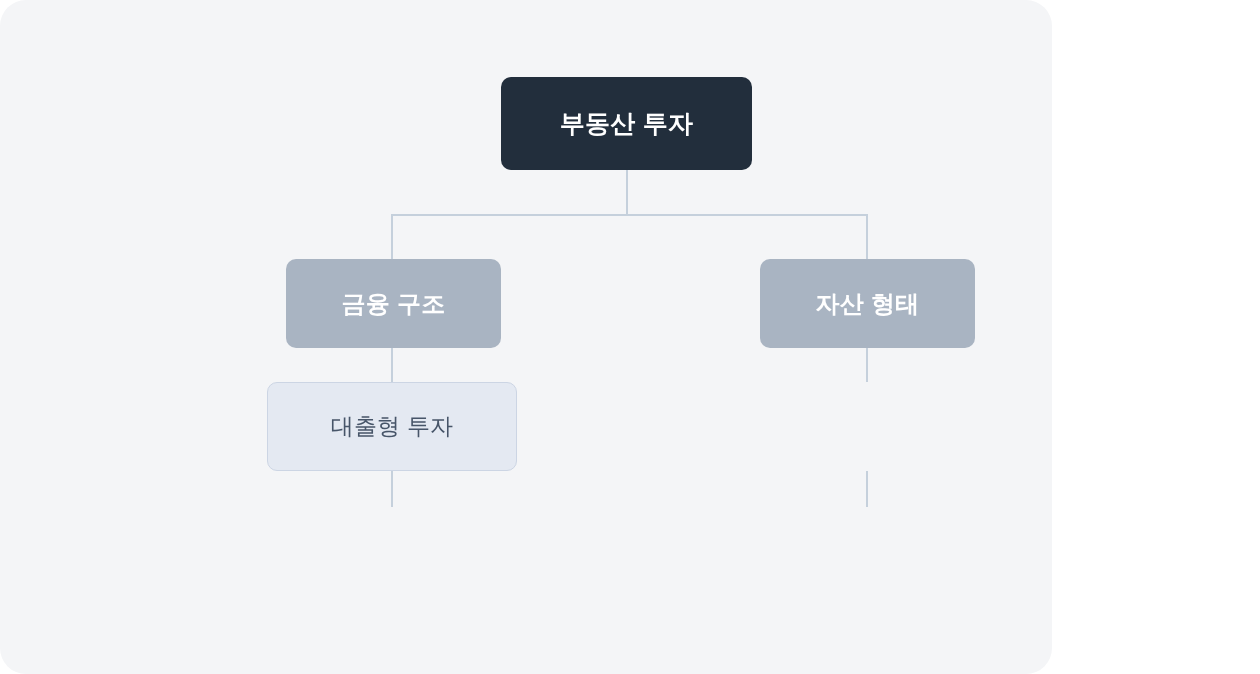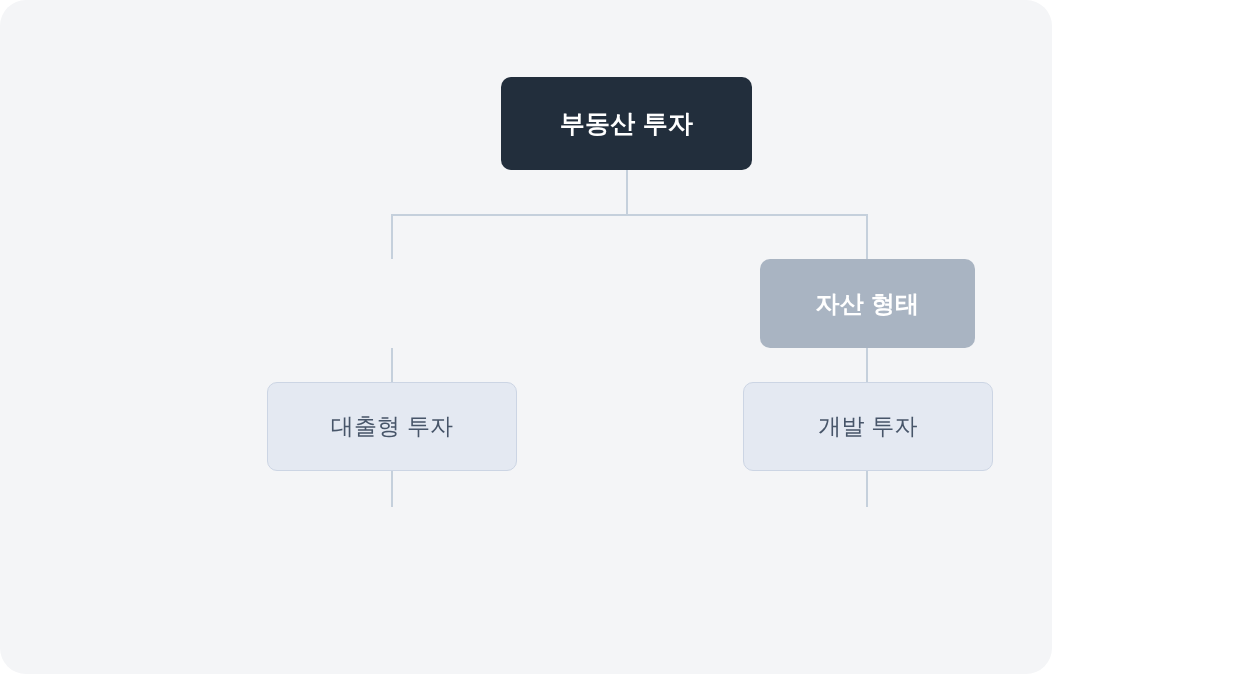--- a/index.html
+++ b/index.html
@@ -144,19 +144,19 @@
   <div class="connector conn-h conn-split-bar"></div>
   <div class="connector conn-v conn-drop-left"></div>
   <div class="connector conn-v conn-drop-right"></div>
   <div class="connector conn-v conn-branch-leaf-left"></div>
   <div class="connector conn-v conn-branch-leaf-right"></div>
   <div class="connector conn-v conn-leaf-leaf-left"></div>
   <div class="connector conn-v conn-leaf-leaf-right"></div>
 
   <div class="node node-root">부동산 투자</div>
 
+  <div class="node node-branch branch-left">금융 구조</div>
   <div class="node node-branch branch-right">자산 형태</div>
 
   <div class="node node-leaf leaf-left leaf-row-1">대출형 투자</div>
 
-  <div class="node node-leaf leaf-right leaf-row-1">개발 투자</div>
 
 </div>
 
 </body></html>

